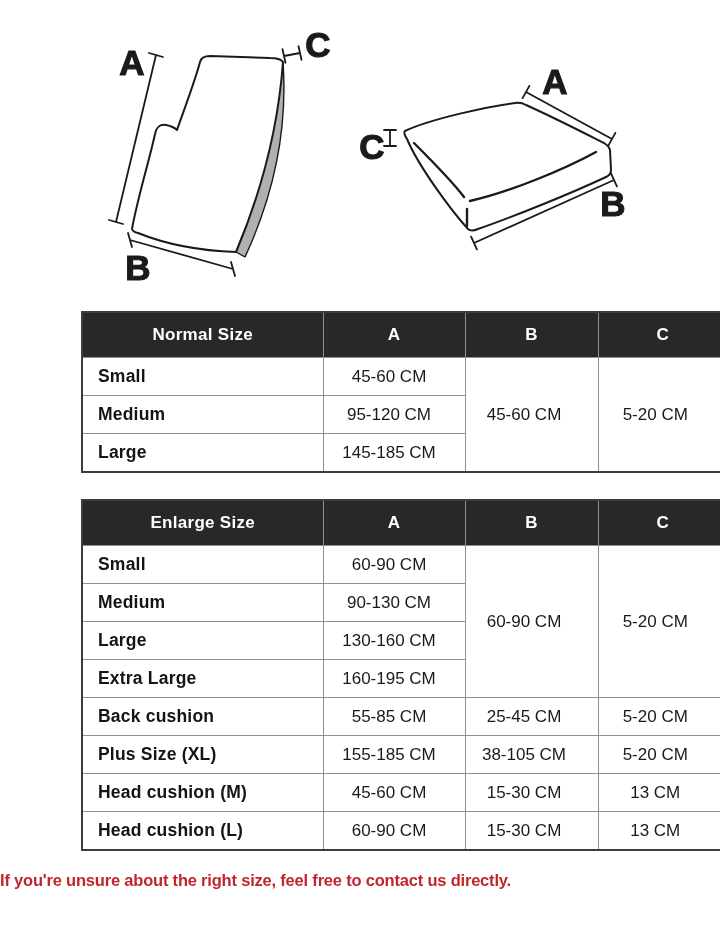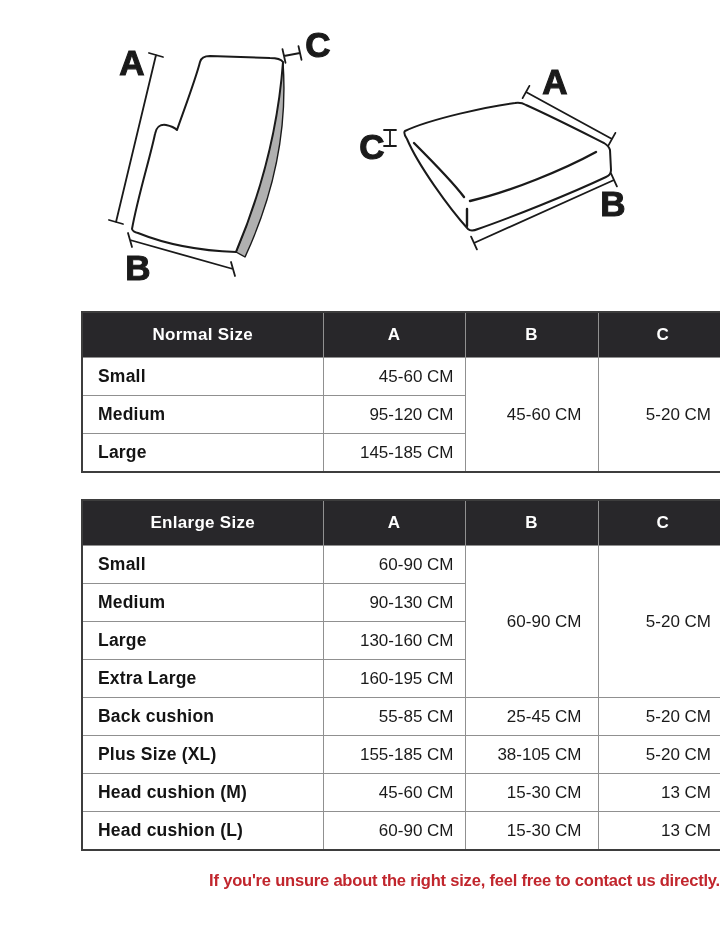--- a/index.html
+++ b/index.html
@@ -79,29 +79,29 @@
     font-weight: bold;
     font-size: 17.5px;
     color: #141414;
     text-align: left;
     padding-left: 15px;
     letter-spacing: 0.2px;
   }
   td.value {
     font-size: 17px;
     color: var(--ink, #1a1a1a);
-    text-align: right;
+    text-align: center;
   }
   td.col-a { padding-right: 11px; }
   td.col-b, td.col-c { padding-right: 16px; }
   .note {
     position: absolute;
     left: 0; top: 871px;
     width: 720px;
-    text-align: right;
+    text-align: left;
     font-size: 16.5px;
     font-weight: bold;
     letter-spacing: -0.2px;
     color: var(--note_red, #c1262d);
   }
 </style>
 </head>
 <body>
 
 <div class="page">

